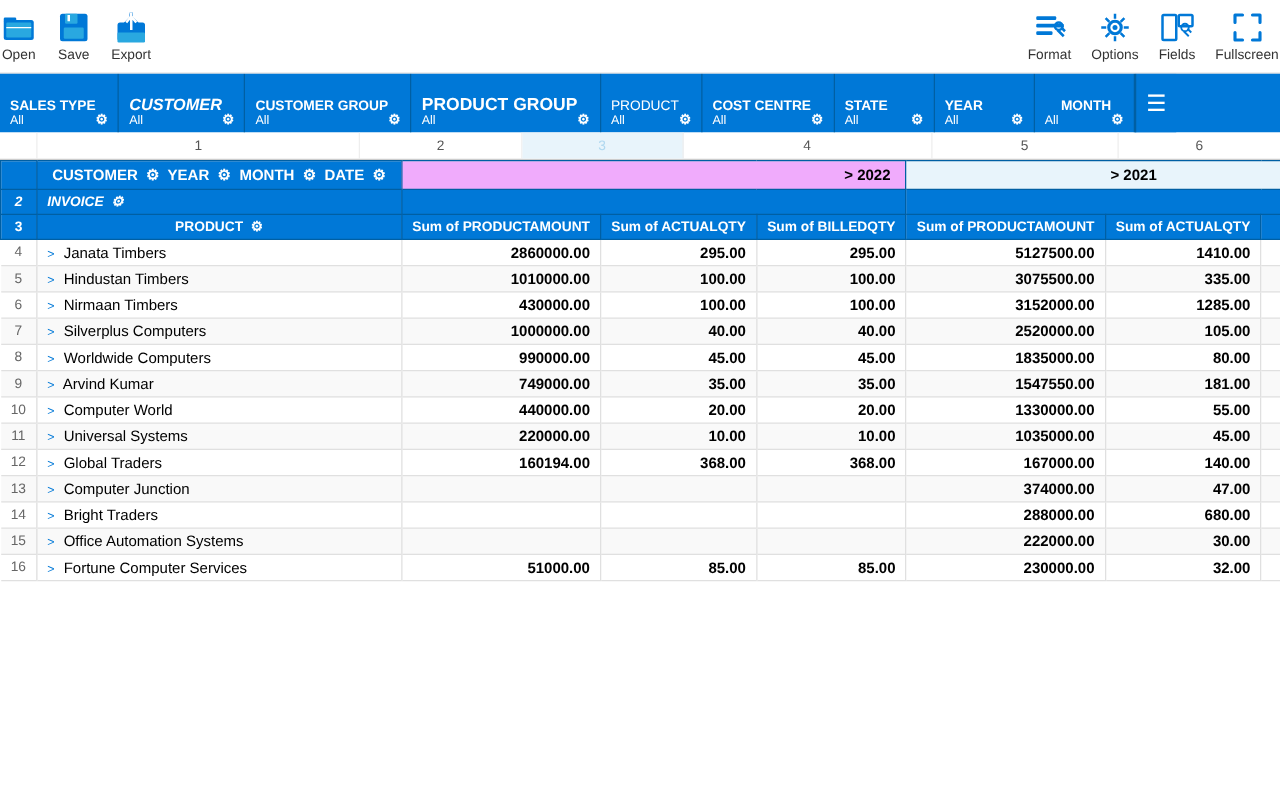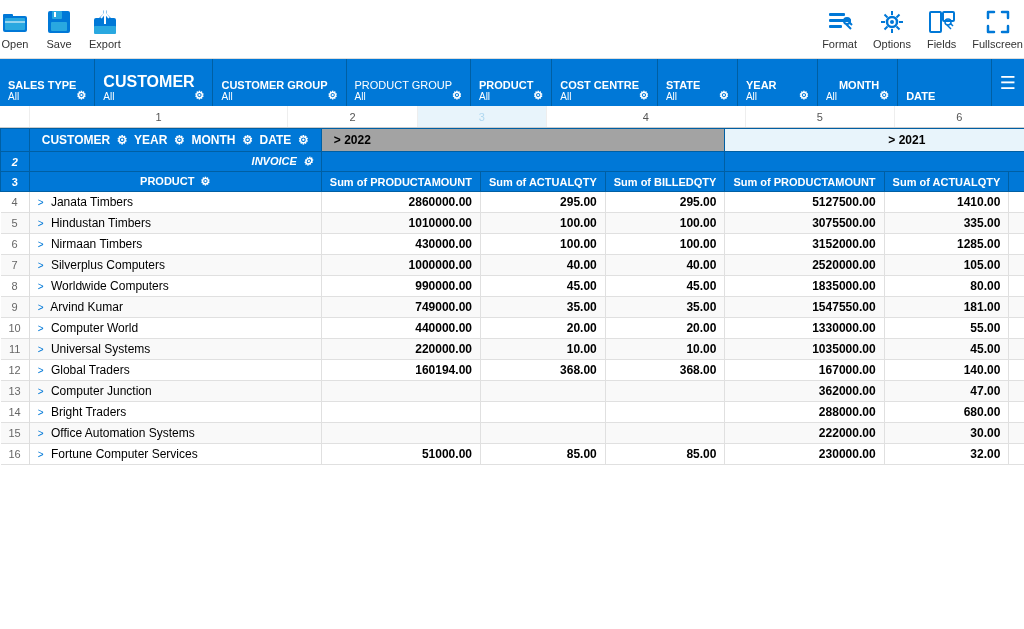--- a/index.html
+++ b/index.html
@@ -160,42 +160,42 @@
 <div class="filter-bar">
   <div class="filter-item">
     <div>
       <div style="font-size:11px;font-weight:bold;">SALES TYPE</div>
       <div style="font-size:10px;font-weight:normal;">All</div>
     </div>
     <span>⚙</span>
   </div>
   <div class="filter-item">
     <div>
-      <div style="font-size:16px;font-weight:bold;">CUSTOMER</div>
+      <div style="font-size:13px;font-weight:bold;font-style:italic;">CUSTOMER</div>
       <div style="font-size:10px;font-weight:normal;">All</div>
     </div>
     <span>⚙</span>
   </div>
   <div class="filter-item" style="min-width:110px;">
     <div>
       <div style="font-size:11px;font-weight:bold;">CUSTOMER GROUP</div>
       <div style="font-size:10px;font-weight:normal;">All</div>
     </div>
     <span>⚙</span>
   </div>
   <div class="filter-item" style="min-width:110px;">
     <div>
-      <div style="font-size:11px;font-weight:normal;">PRODUCT GROUP</div>
-      <div style="font-size:10px;font-weight:normal;">All</div>
-    </div>
-    <span>⚙</span>
-  </div>
-  <div class="filter-item">
-    <div>
-      <div style="font-size:11px;font-weight:bold;">PRODUCT</div>
+      <div style="font-size:14px;font-weight:bold;">PRODUCT GROUP</div>
+      <div style="font-size:10px;font-weight:normal;">All</div>
+    </div>
+    <span>⚙</span>
+  </div>
+  <div class="filter-item">
+    <div>
+      <div style="font-size:11px;font-weight:normal;">PRODUCT</div>
       <div style="font-size:10px;font-weight:normal;">All</div>
     </div>
     <span>⚙</span>
   </div>
   <div class="filter-item" style="min-width:100px;">
     <div>
       <div style="font-size:11px;font-weight:bold;">COST CENTRE</div>
       <div style="font-size:10px;font-weight:normal;">All</div>
     </div>
     <span>⚙</span>
@@ -213,26 +213,20 @@
       <div style="font-size:10px;font-weight:normal;">All</div>
     </div>
     <span>⚙</span>
   </div>
   <div class="filter-item">
     <div>
       <div style="font-size:11px;font-weight:bold;padding-left:13px;">MONTH</div>
       <div style="font-size:10px;font-weight:normal;">All</div>
     </div>
     <span>⚙</span>
-  </div>
-  <div class="filter-item" style="border-right:none; flex:1;">
-    <div>
-      <div style="font-size:11px;font-weight:bold;">DATE</div>
-      <div style="font-size:10px;font-weight:normal;"></div>
-    </div>
   </div>
   <button class="filter-menu-btn">☰</button>
 </div>
 
 <div style="display:flex; background:#fff; border-bottom:1px solid #ccc; overflow:hidden; height:22px;">
   <div style="width:30px; border-right:1px solid #eee;"></div>
   <div style="width:260px; text-align:center; font-size:11px; color:#555; border-right:1px solid #eee; line-height:22px;">1</div>
   <div style="width:130px; text-align:center; font-size:11px; color:#555; border-right:1px solid #eee; line-height:22px;">2</div>
   <div style="width:130px; text-align:center; font-size:11px; color:#b0d8f0; border-right:1px solid #eee; line-height:22px; background:#e8f4fb;">3</div>
   <div style="width:200px; text-align:center; font-size:11px; color:#555; border-right:1px solid #eee; line-height:22px;">4</div>
@@ -242,27 +236,27 @@
 
 <div class="table-container">
   <table>
     <thead>
 
       <tr class="header-row-1">
         <th class="rn"></th>
         <th colspan="4" style="background:#0078d7; color:#fff; text-align:left;">
           CUSTOMER &nbsp;⚙&nbsp; YEAR &nbsp;⚙&nbsp; MONTH &nbsp;⚙&nbsp; DATE &nbsp;⚙
         </th>
-        <th colspan="3" style="background:#a3a3a3; color:#000; text-align:left;">&gt; 2022</th>
+        <th colspan="3" style="background:#f0abfc; color:#000; text-align:right;">&gt; 2022</th>
         <th colspan="3" style="background:#e8f4fb; color:#000; text-align:center;">&gt; 2021</th>
       </tr>
 
       <tr class="header-row-2">
         <th class="rn">2</th>
-        <th colspan="4" style="background:#0078d7; color:#fff; text-align:right; font-style:italic;">INVOICE &nbsp;⚙</th>
+        <th colspan="4" style="background:#0078d7; color:#fff; text-align:left; font-style:italic;">INVOICE &nbsp;⚙</th>
         <th colspan="3" style="background:#0078d7; color:#fff; text-align:center; font-style:italic;"></th>
         <th colspan="3" style="background:#0078d7; color:#fff; text-align:center; font-style:italic;"></th>
       </tr>
 
       <tr class="header-row-3">
         <th class="rn">3</th>
         <th colspan="4" style="background:#0078d7; color:#fff; text-align:center;">PRODUCT &nbsp;⚙</th>
         <th style="background:#0078d7; color:#fff; text-align:center; min-width:130px;">Sum of PRODUCTAMOUNT</th>
         <th style="background:#0078d7; color:#fff; text-align:center; min-width:110px;">Sum of ACTUALQTY</th>
         <th style="background:#0078d7; color:#fff; text-align:center; min-width:110px;">Sum of BILLEDQTY</th>
@@ -391,21 +385,21 @@
   </tr>
         <tr>
     <td class="rn">13</td>
     <td colspan="4" class="customer-cell">
       <span class="expand-icon">&gt;</span>
       <span>Computer Junction</span>
     </td>
     <td class="num"></td>
     <td class="num"></td>
     <td class="num"></td>
-    <td class="num">362000.00</td>
+    <td class="num">374000.00</td>
     <td class="num">47.00</td>
     <td class="num"></td>
   </tr>
         <tr>
     <td class="rn">14</td>
     <td colspan="4" class="customer-cell">
       <span class="expand-icon">&gt;</span>
       <span>Bright Traders</span>
     </td>
     <td class="num"></td>

